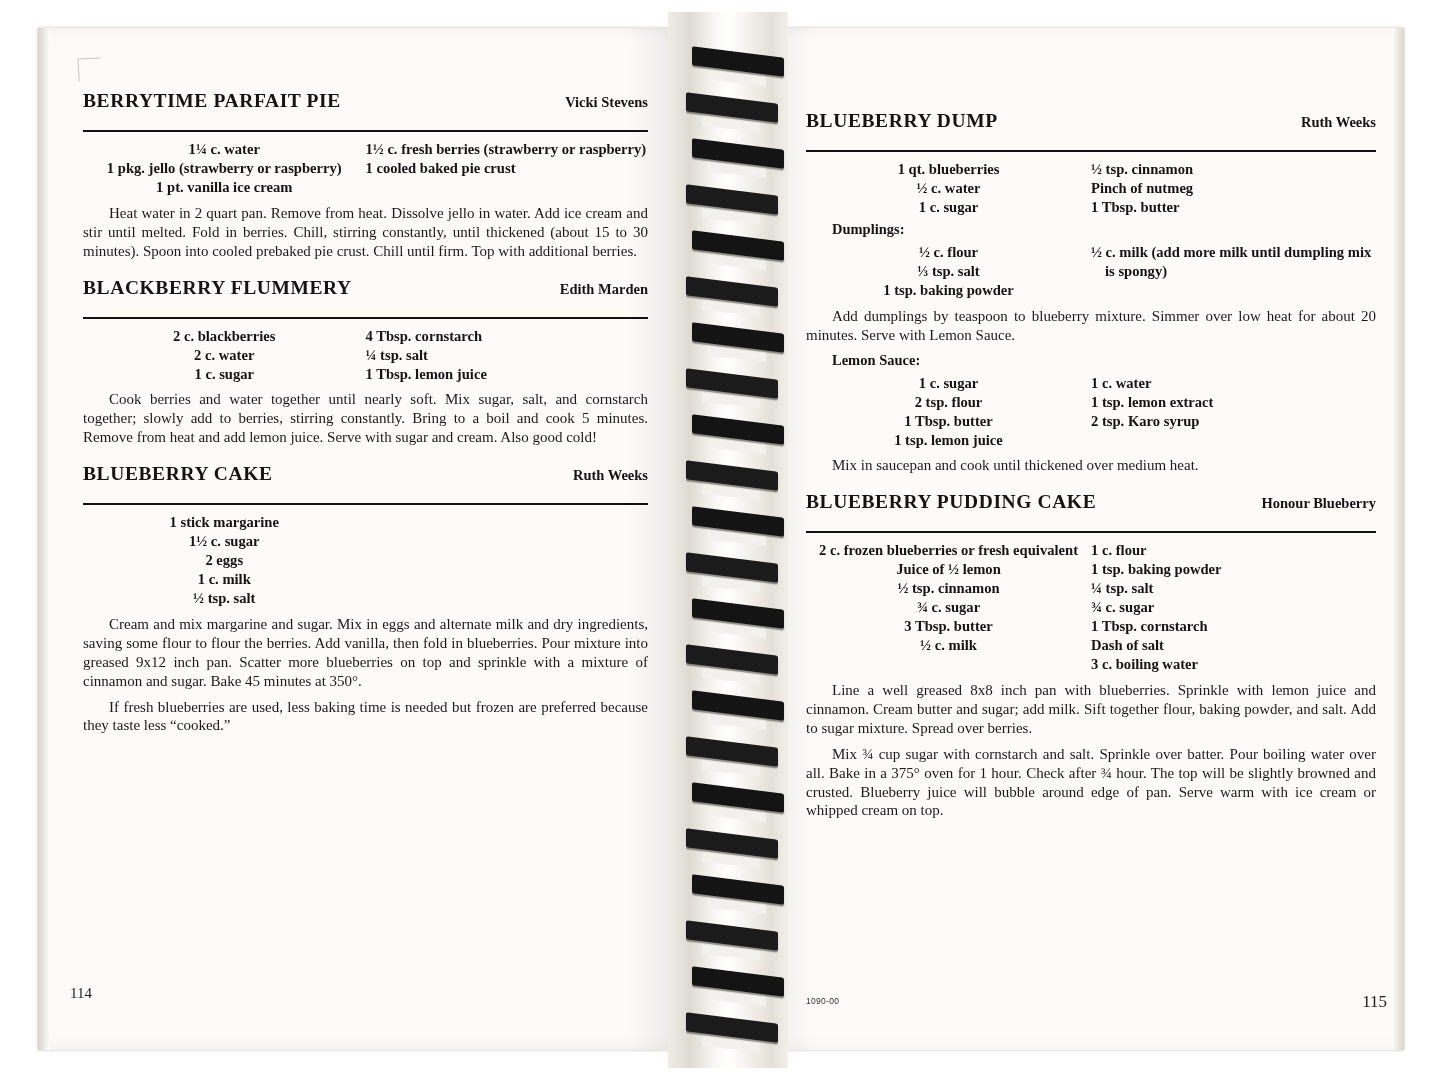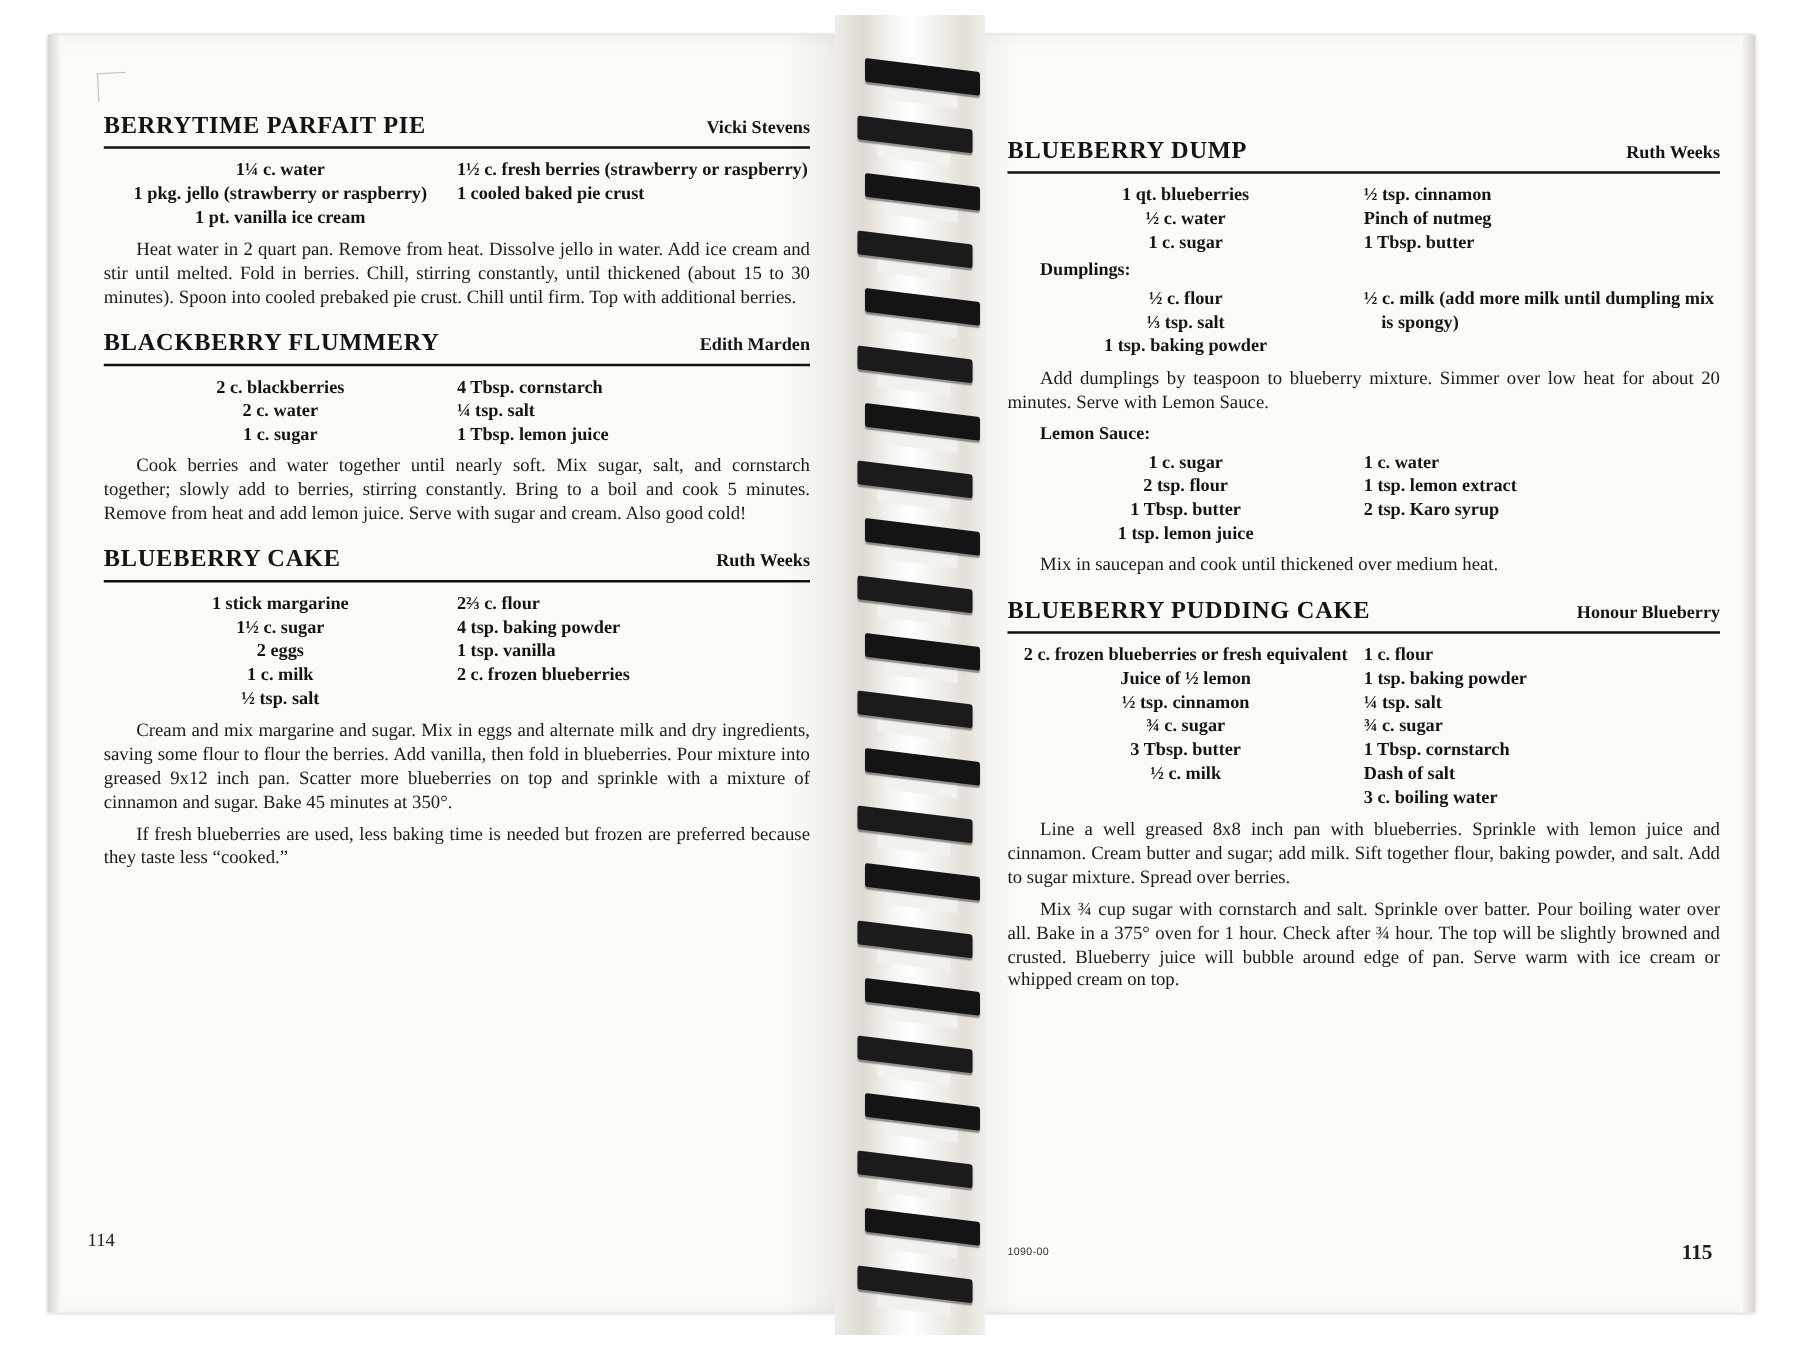--- a/index.html
+++ b/index.html
@@ -109,21 +109,21 @@
     left: 62px;
     top: 82px;
     width: 570px;
   }
   .recipe { margin-bottom: 16px; }
   .rec-head {
     display: flex;
     align-items: baseline;
     justify-content: space-between;
     border-bottom: 2px solid #111;
-    padding-bottom: 5px;
+    padding-bottom: 18px;
     margin-bottom: 8px;
   }
   .rec-title {
     font-family: "Liberation Serif", serif;
     font-weight: bold;
     font-size: 19.5px;
     letter-spacing: 0.6px;
     color: #141414;
   }
   .rec-author {
@@ -166,21 +166,21 @@
     text-align: justify;
   }
 
   .folio {
     position: absolute;
     font-family: "Liberation Serif", serif;
     font-size: 15px;
     color: #1d1d1d;
   }
   .folio-left { left: 32px; bottom: 48px; }
-  .folio-right { right: 34px; bottom: 38px; font-weight: bold; font-size: 17px;}
+  .folio-right { right: 17px; bottom: 38px; font-weight: normal; font-size: 17px;}
   .code {
     position: absolute;
     left: 62px;
     bottom: 44px;
     font-family: "Liberation Sans", sans-serif;
     font-size: 8.5px;
     color: #333;
     letter-spacing: 0.3px;
   }
 
@@ -263,26 +263,20 @@
             <div class="rec-title">BLUEBERRY CAKE</div>
             <div class="rec-author">Ruth Weeks</div>
           </div>
           <div class="ing">
             <div class="ing-col c1">
               <div class="hang">1 stick margarine</div>
               <div class="hang">1½ c. sugar</div>
               <div class="hang">2 eggs</div>
               <div class="hang">1 c. milk</div>
               <div class="hang">½ tsp. salt</div>
-            </div>
-            <div class="ing-col c2">
-              <div class="hang">2⅔ c. flour</div>
-              <div class="hang">4 tsp. baking powder</div>
-              <div class="hang">1 tsp. vanilla</div>
-              <div class="hang">2 c. frozen blueberries</div>
             </div>
           </div>
           <div class="para">Cream and mix margarine and sugar. Mix in eggs and alternate milk and dry ingredients, saving some flour to flour the berries. Add vanilla, then fold in blueberries. Pour mixture into greased 9x12 inch pan. Scatter more blueberries on top and sprinkle with a mixture of cinnamon and sugar. Bake 45 minutes at 350°.</div>
           <div class="para">If fresh blueberries are used, less baking time is needed but frozen are preferred because they taste less “cooked.”</div>
         </div>
 
       </div>
 
       <div class="folio folio-left">114</div>
       <div class="shade-l"></div>

